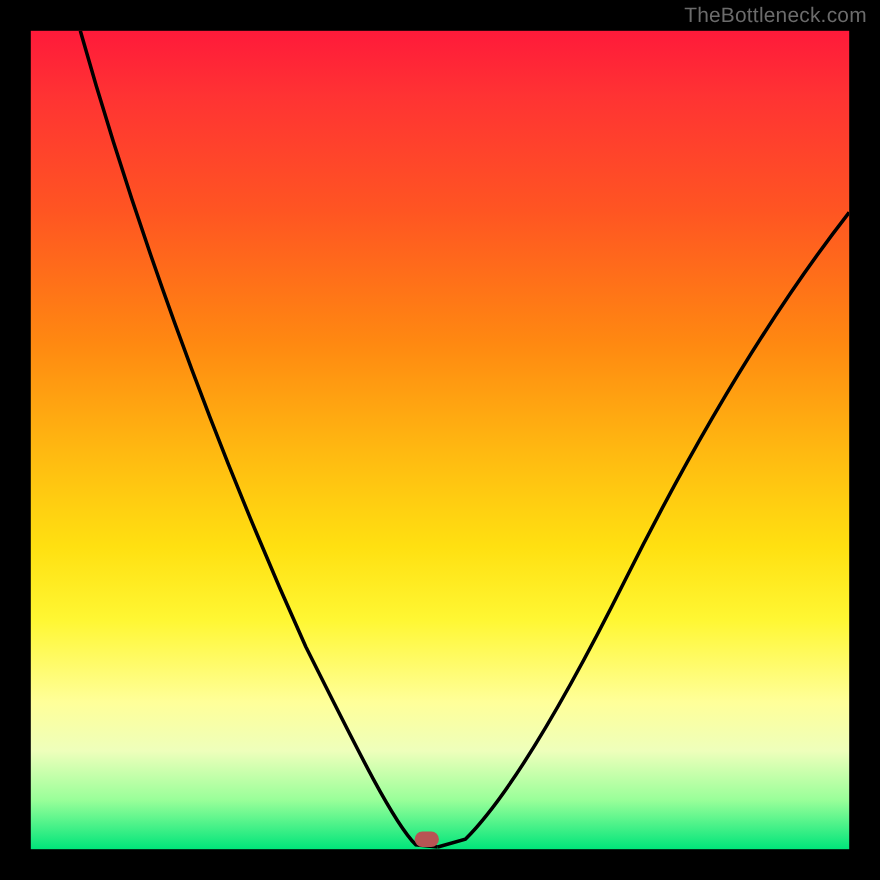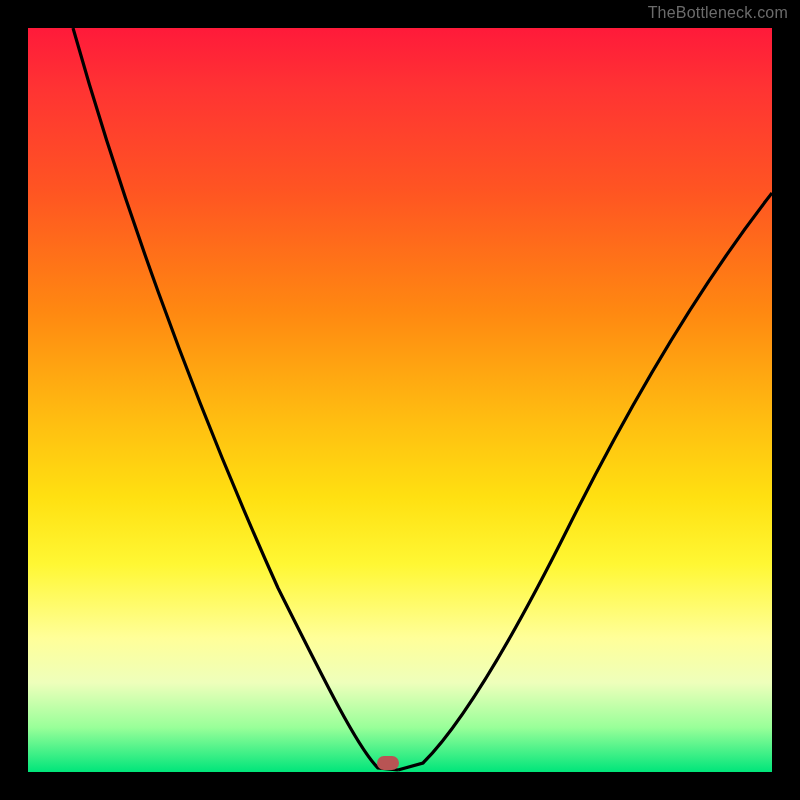--- a/index.html
+++ b/index.html
@@ -37,21 +37,21 @@
       #eeffbb 88%,
       #99ff99 94%,
       #00e57a 100%
     );
   }
   .watermark {
     position: absolute;
     top: 4px;
     right: 12px;
     color: #6b6b6b;
-    font-size: 16px;
+    font-size: 19px;
     font-weight: 500;
     letter-spacing: 0.2px;
   }
   .curve-svg {
     position: absolute;
     left: 0;
     top: 0;
     width: 744px;
     height: 744px;
   }

